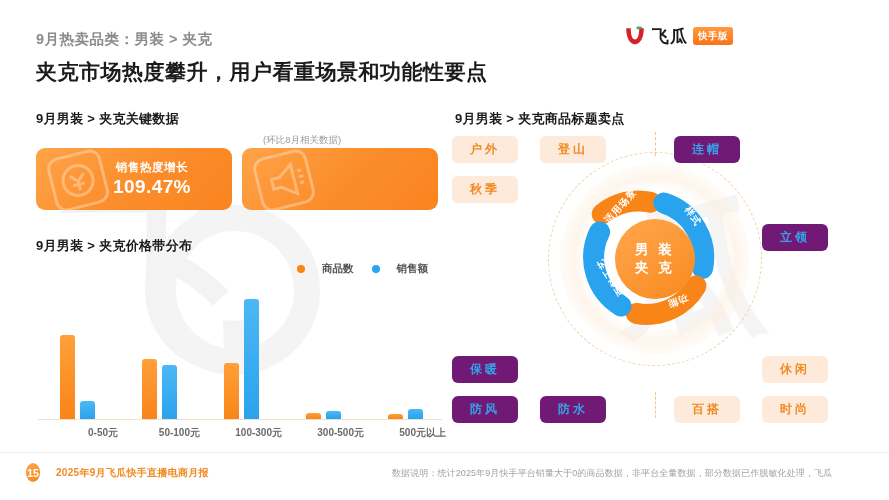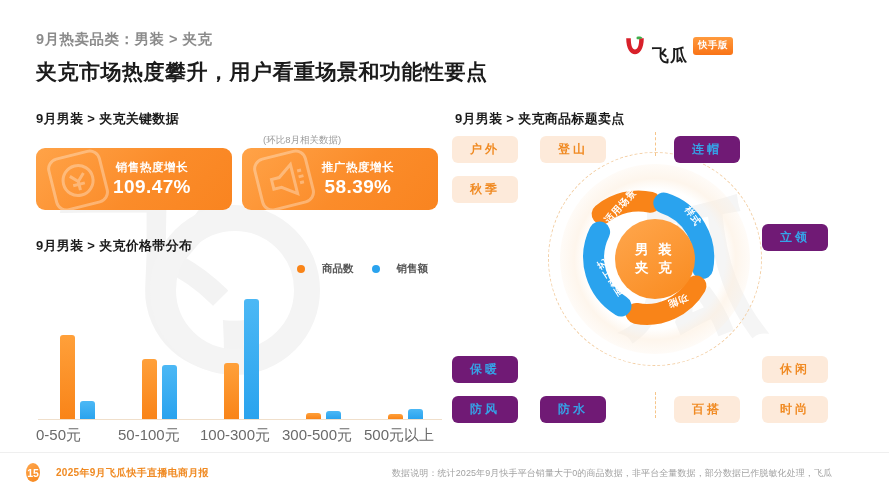--- a/index.html
+++ b/index.html
@@ -54,21 +54,21 @@
   }
   .main-title {
     position: absolute; left: 36px; top: 58px;
     font-size: 21px; color: #1b1b1b; font-weight: bold; letter-spacing: .5px;
   }
   .logo-wrap {
     position: absolute; right: 30px; top: 24px;
     display: flex; align-items: center; gap: 5px;
   }
   .logo-mark { width: 24px; height: 24px; position: relative; }
-  .logo-text { font-size: 17px; font-weight: bold; color: #1b1b1b; letter-spacing: 1px; margin-top: 20px; }
+  .logo-text { font-size: 17px; font-weight: bold; color: #1b1b1b; letter-spacing: 1px; }
   .logo-badge {
     background: linear-gradient(180deg,#ff9a3d,#f97316);
     color: #fff; font-size: 9.5px; font-weight: bold;
     padding: 2.5px 5px; border-radius: 3px; letter-spacing: .5px;
   }
 
   
   .sec-title {
     font-size: 13px; font-weight: bold; color: #1b1b1b; letter-spacing: .3px;
     position: absolute; z-index: 5;
@@ -114,21 +114,21 @@
   }
   .groups {
     position: absolute; left: 0; bottom: 1.5px; width: 410px; height: 128px;
     display: flex;
   }
   .grp { flex: 1; display: flex; align-items: flex-end; justify-content: center; gap: 5px; }
   .bar { width: 15px; border-radius: 3px 3px 0 0; }
   .bar.o { background: linear-gradient(180deg,#ffa03a,#f98418); }
   .bar.b { background: linear-gradient(180deg,#4cb8f5,#2aa3ee); }
   .xlabels { position: absolute; left: 0; top: 164px; width: 410px; display: flex; }
-  .xlabels div { flex: 1; text-align: left; font-size: 15px; color: #6a6a6a; }
+  .xlabels div { flex: 1; text-align: right; font-size: 10px; color: #6a6a6a; font-weight: bold; }
 
   
   .right-panel { position: absolute; left: 452px; top: 132px; width: 408px; height: 310px; z-index: 5; }
   .tag {
     position: absolute;
     height: 27px; min-width: 66px;
     border-radius: 6px;
     display: flex; align-items: center; justify-content: center;
     font-size: 12px; font-weight: bold; letter-spacing: 3px;
     padding: 0 10px;
@@ -234,24 +234,20 @@
     </div>
     <div class="card">
       <span class="card-illus">
         <svg width="84" height="72" viewBox="0 0 84 72">
           <g transform="rotate(-14 42 36)" fill="none" stroke="#ffffff" stroke-width="3">
             <rect x="14" y="10" width="52" height="52" rx="10"></rect>
             <path d="M28 32 L28 42 L36 42 L50 52 L50 22 L36 32 Z"></path>
             <path d="M55 30 L59 30 M55 36 L60 36 M55 42 L59 42"></path>
           </g>
         </svg>
-      </span>
-      <span class="card-txt">
-        <span class="card-label" style="display:block">推广热度增长</span>
-        <span class="card-value" style="display:block">58.39%</span>
       </span>
     </div>
   </div>
 
   <div class="sec-title" id="sec-price">9月男装 &gt; 夹克价格带分布</div>
 
   <div class="chart-box">
     <div class="legend">
       <span class="legend-item">
         <span class="legend-dot" style="background:#f98418"></span>

